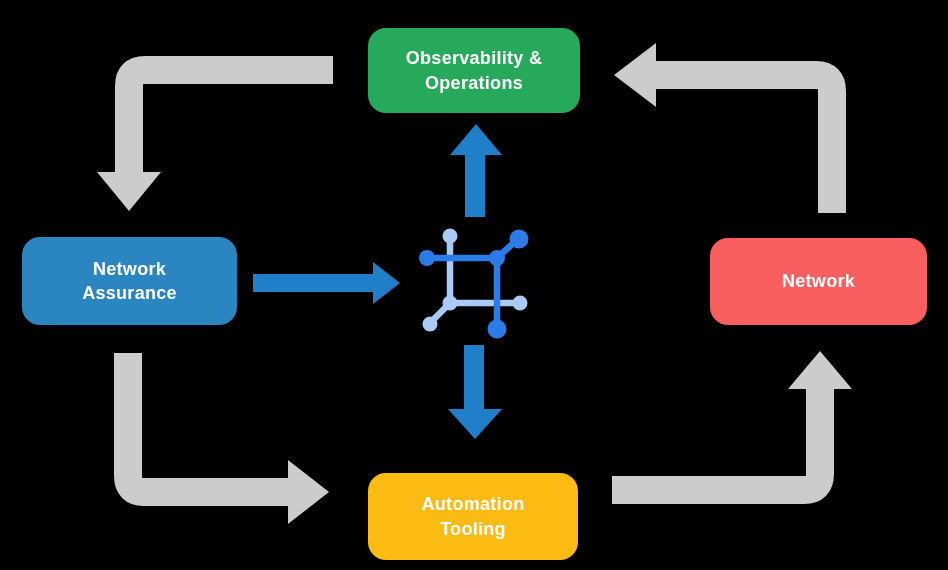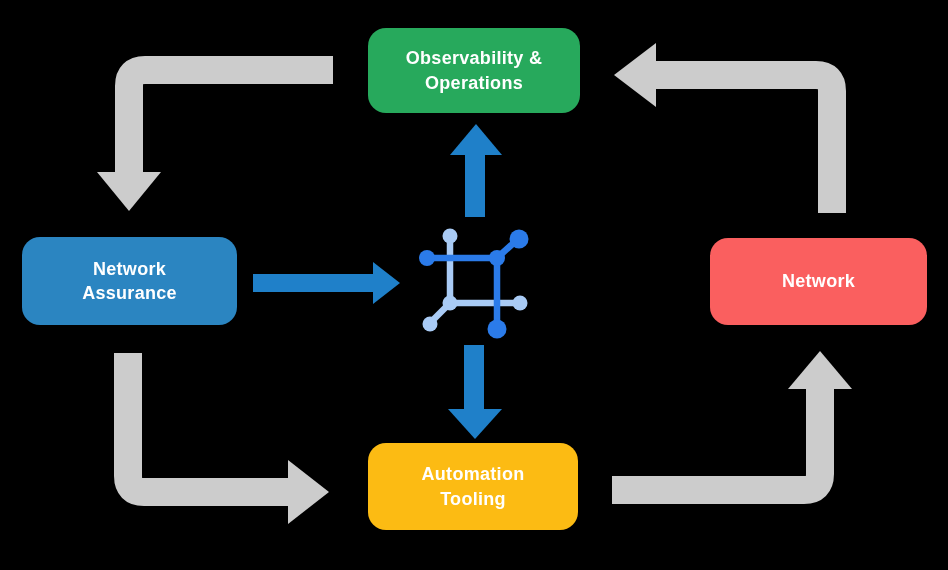--- a/index.html
+++ b/index.html
@@ -22,21 +22,21 @@
     font-size:18px;
     font-weight:600;
     letter-spacing:.3px;
     line-height:1.35;
     text-align:center;
   }
   .node span{display:block;}
   .node-observability{left:368px;top:28px;width:212px;height:85px;background:#27A95C;}
   .node-operations{left:22px;top:237px;width:215px;height:88px;background:#2B85C1;}
   .node-infrastructure{left:710px;top:238px;width:217px;height:87px;background:#FA5F5F;}
-  .node-automation{left:368px;top:443px;width:210px;height:87px;background:#FCBB13;}
+  .node-automation{left:368px;top:473px;width:210px;height:87px;background:#FCBB13;}
   .gray-elbow{stroke:#CCCCCC;stroke-width:28;fill:none;}
   .gray-head{fill:#CCCCCC;}
   .blue-fill{fill:#1F80C9;}
   .icon-light{stroke:#A9CBF5;}
   .icon-dark{stroke:#2B7BE9;}
   .icon-light-dot{fill:#A9CBF5;}
   .icon-dark-dot{fill:#2B7BE9;}
 </style>
 </head>
 <body>

